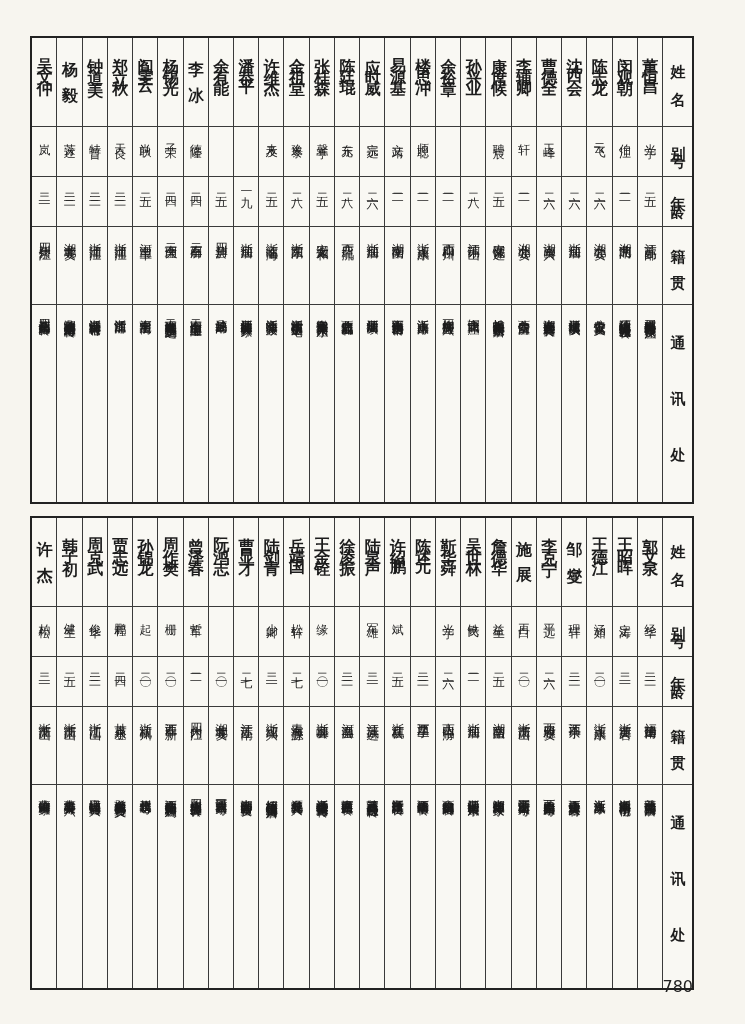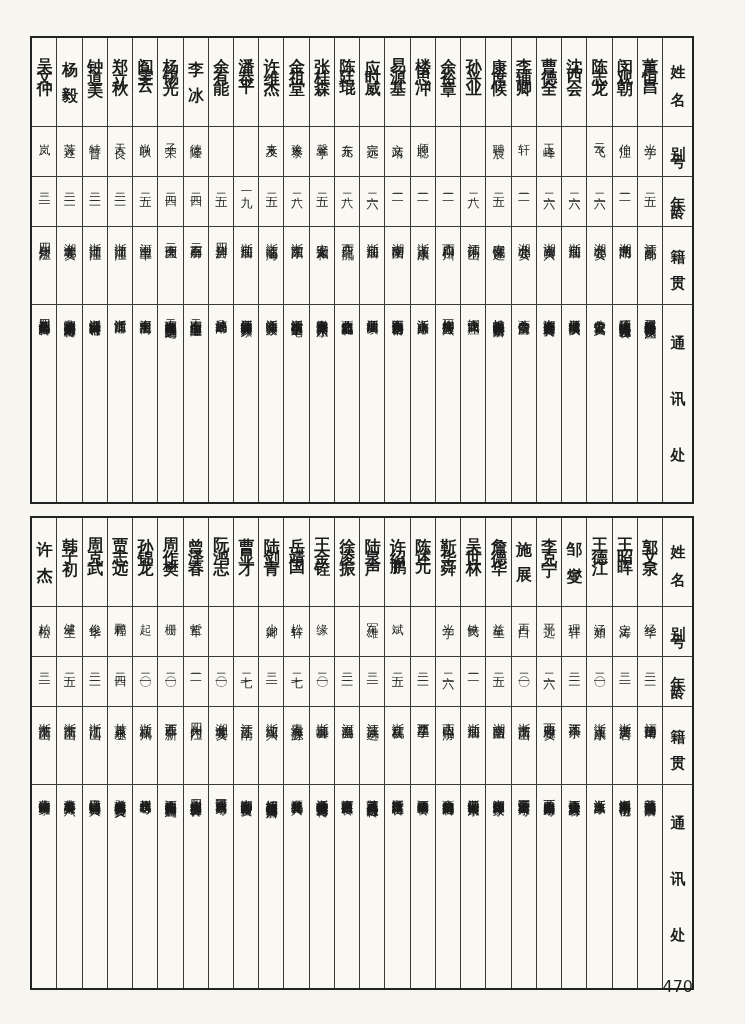--- a/index.html
+++ b/index.html
@@ -1042,14 +1042,14 @@
         </div>
     <div class="cell native-cell">
           <span class="vtext person-native">浙江萧山</span>
         </div>
     <div class="cell addr-cell">
           <span class="vtext person-address">萧山临浦镇许家村</span>
         </div>
   </div>
 </section>
 
-  <div class="page-number">470</div>
+  <div class="page-number">780</div>
 </div>
 
 </body></html>

